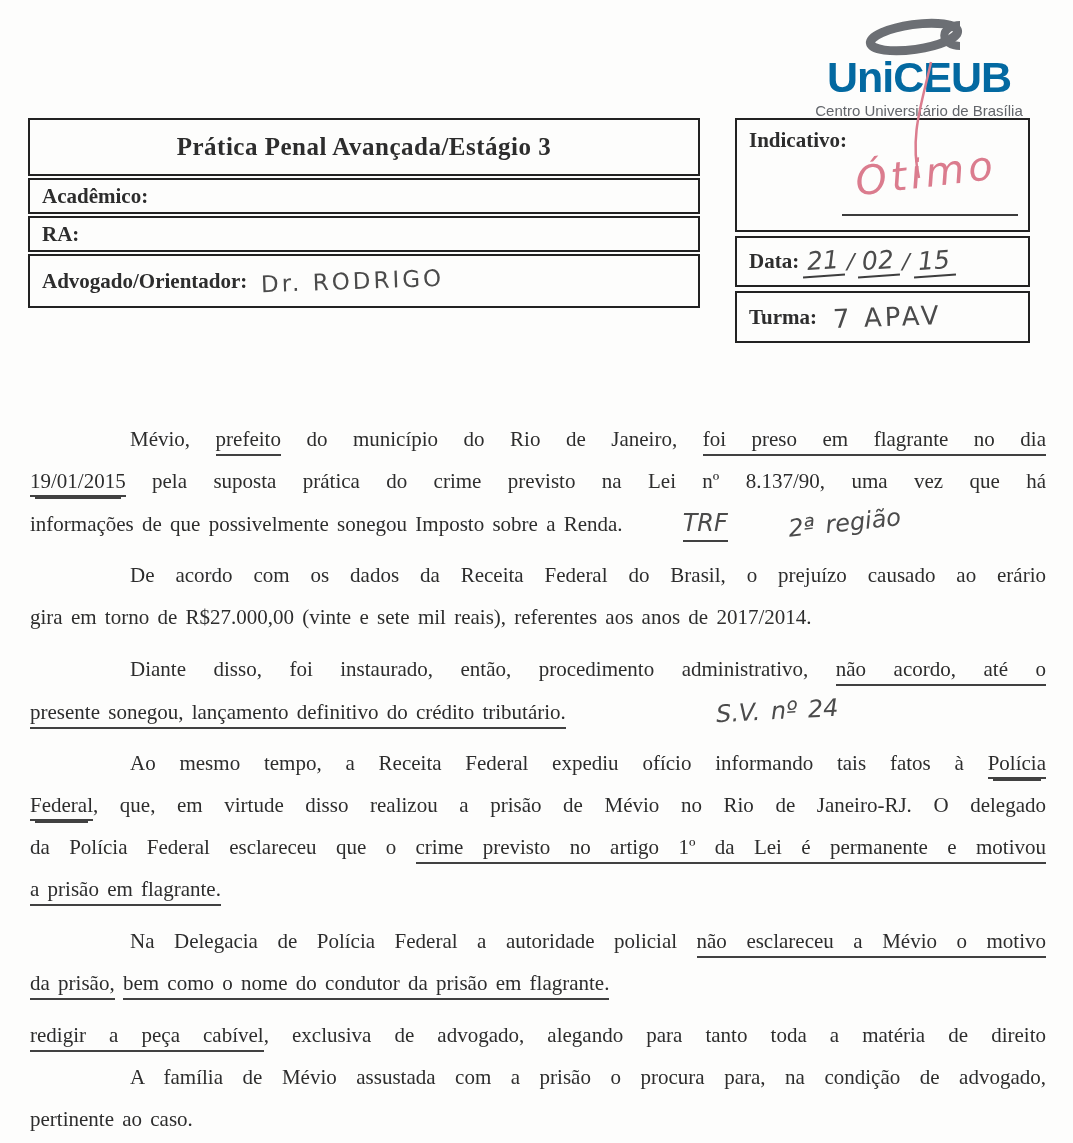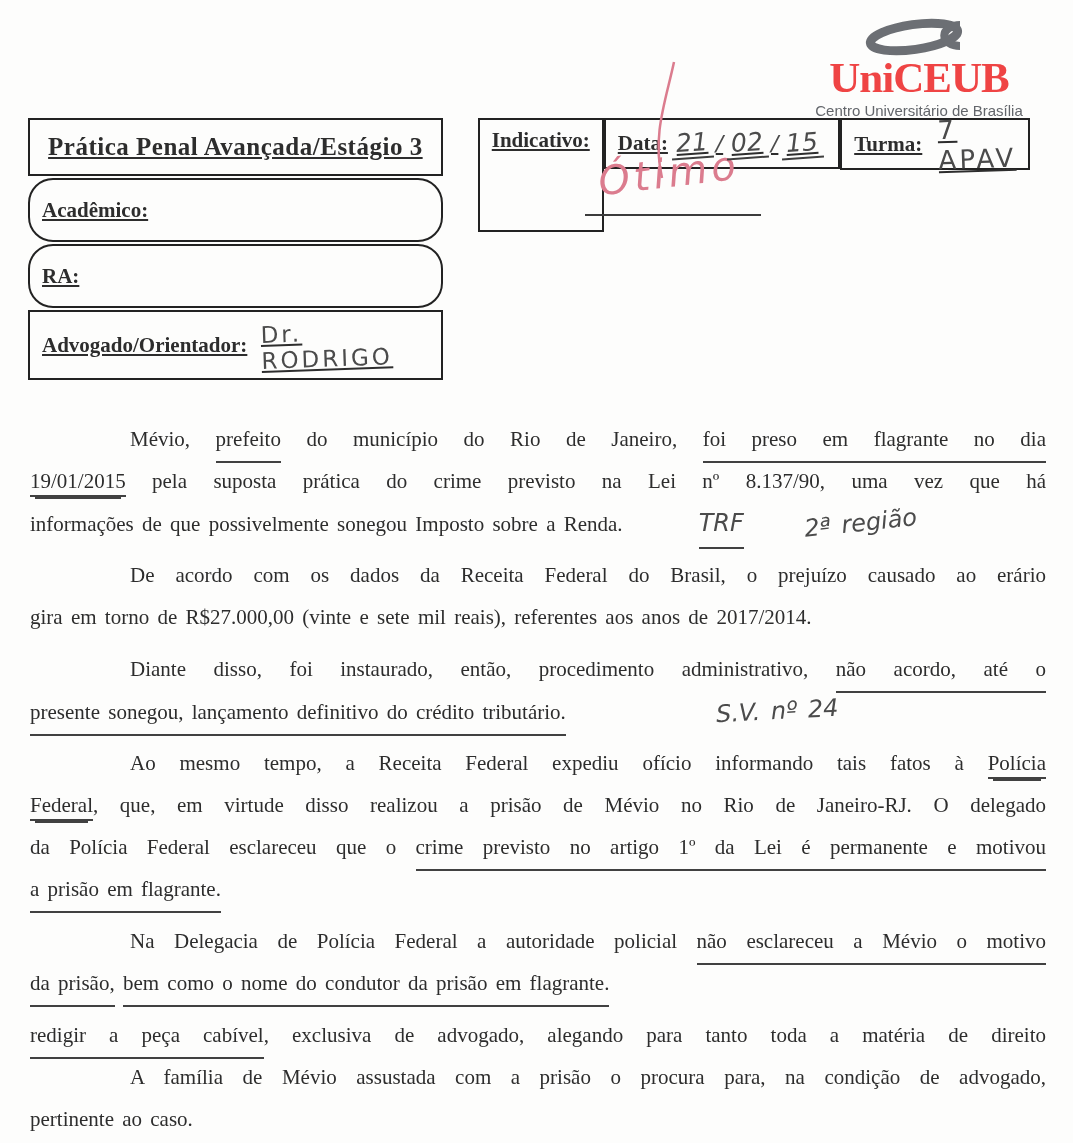--- a/index.html
+++ b/index.html
@@ -2,34 +2,34 @@
 <html><head>
 <meta charset="utf-8">
 <style>
   html,body{margin:0;padding:0;background:#ffffff;}
   .page{position:relative;width:1073px;height:1143px;background:#fdfdfc;
         font-family:"Liberation Serif",serif;color:#2d2d2d;overflow:hidden;}
 
   
   .logo{position:absolute;top:10px;right:8px;width:292px;text-align:center;}
   .logo svg{display:block;margin:0 auto -8px auto;}
-  .logo-name{font-family:Liberation Serif, serif;font-weight:bold;font-size:43px;
-             letter-spacing:-1px;color:#ef4444;line-height:1.0;}
+  .logo-name{font-family:Liberation Sans, sans-serif;font-weight:bold;font-size:43px;
+             letter-spacing:-1px;color:#0369a1;line-height:1.0;}
   .logo-sub{font-family:"Liberation Sans",sans-serif;font-size:15px;color:#63666b;margin-top:3px;}
 
   
   .form{position:absolute;left:28px;top:118px;width:1002px;display:flex;gap:5px;}
   .col-left{width:672px;}
-  .col-right{flex:1;display:flex;margin-left:30px;}
+  .col-right{flex:1;display:flex;flex-direction:column;margin-left:30px;}
   .cell{border:2px solid #222;box-sizing:border-box;padding:4px 12px;
-        display:flex;align-items:center;background:transparent;text-decoration:underline;}
+        display:flex;align-items:center;background:transparent;}
   .col-left .cell{margin-bottom:2px;}
   .cell.title{justify-content:center;font-weight:bold;font-size:25px;height:58px;letter-spacing:.5px;}
-  .cell.row{height:64px;border-radius:25px;}
-  .cell.row-adv{height:70px;}
+  .cell.row{height:36px;}
+  .cell.row-adv{height:54px;}
   .lbl{font-weight:bold;font-size:21px;white-space:nowrap;}
   .cell.indicativo{height:114px;align-items:flex-start;padding-top:8px;position:relative;margin-bottom:4px;}
   .cell.data-cell{height:51px;margin-bottom:4px;}
   .cell.turma-cell{height:52px;}
 
   
   .hw{font-family:"DejaVu Sans",sans-serif;font-style:italic;color:#4b4b4b;}
   .hw-print{font-family:"DejaVu Sans",sans-serif;color:#4b4b4b;}
   .adv-val{display:inline-block;font-size:23px;letter-spacing:3px;margin-left:14px;
            transform:rotate(-2deg);}
@@ -42,21 +42,21 @@
   .dsep{font-size:22px;color:#4b4b4b;}
   .turma-val{display:inline-block;font-size:26px;letter-spacing:3px;margin-left:16px;
              transform:rotate(-2deg);}
 
   
   .doc-body{position:absolute;left:30px;top:418px;width:1016px;}
   .para{margin-bottom:10px;}
   .line{height:42px;line-height:42px;font-size:21px;word-spacing:3px;text-align:left;}
   .line.fill{text-align:justify;text-align-last:justify;}
   .line.first{text-indent:100px;}
-  .pen-u{border-bottom:2.5px solid #414141;padding-bottom:10px;}
+  .pen-u{border-bottom:2.5px solid #414141;padding-bottom:3px;}
   .pen-u2{border-bottom:2px solid #414141;box-shadow:0 7px 0 -5px #414141;padding-bottom:2px;}
   .line .hw{font-size:24px;}
 </style>
 </head>
 <body>
 
 <div class="page">
 
   <header class="logo">
     <svg width="126" height="54" viewBox="0 0 126 54">
@@ -104,21 +104,21 @@
         <span class="lbl">Turma:</span>
         <span class="hw-print turma-val">7 APAV</span>
       </div>
     </div>
   </section>
 
   <main class="doc-body">
       <div class="para">
         <div class="line first fill"><span class="">Mévio, </span><span class="pen-u">prefeito</span><span class=""> do município do Rio de Janeiro, </span><span class="pen-u">foi preso em flagrante no dia</span></div>
         <div class="line fill"><span class="pen-u2">19/01/2015</span><span class=""> pela suposta prática do crime previsto na Lei nº 8.137/90, uma vez que há</span></div>
-        <div class="line"><span class="">informações de que possivelmente sonegou Imposto sobre a Renda.</span><span class="pen-u hw" style="margin-left: 76px;">TRF</span><span class="hw" style="margin-left: 60px; display: inline-block; transform: rotate(-6deg);">2ª região</span></div>
+        <div class="line"><span class="">informações de que possivelmente sonegou Imposto sobre a Renda.</span><span class="pen-u hw" style="margin-left: 60px;">TRF</span><span class="hw" style="margin-left: 60px; display: inline-block; transform: rotate(-6deg);">2ª região</span></div>
       </div>
       <div class="para">
         <div class="line first fill"><span class="">De acordo com os dados da Receita Federal do Brasil, o prejuízo causado ao erário</span></div>
         <div class="line"><span class="">gira em torno de R$27.000,00 (vinte e sete mil reais), referentes aos anos de 2017/2014.</span></div>
       </div>
       <div class="para">
         <div class="line first fill"><span class="">Diante disso, foi instaurado, então, procedimento administrativo, </span><span class="pen-u">não acordo, até o</span></div>
         <div class="line"><span class="pen-u">presente sonegou, lançamento definitivo do crédito tributário.</span><span class="hw" style="margin-left: 150px; display: inline-block; transform: rotate(-3deg);">S.V. nº 24</span></div>
       </div>
       <div class="para">

